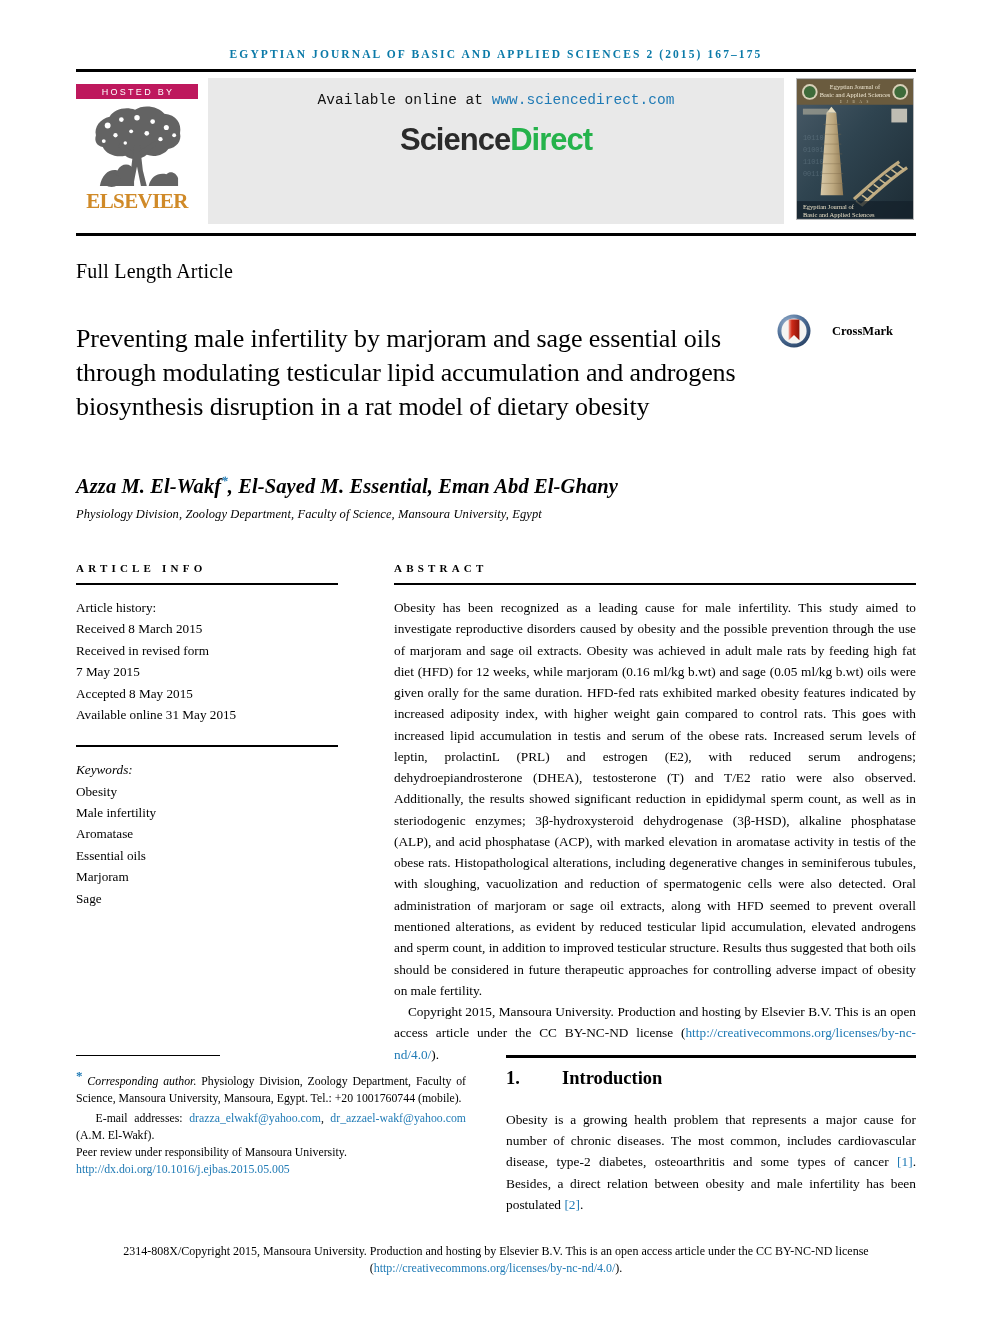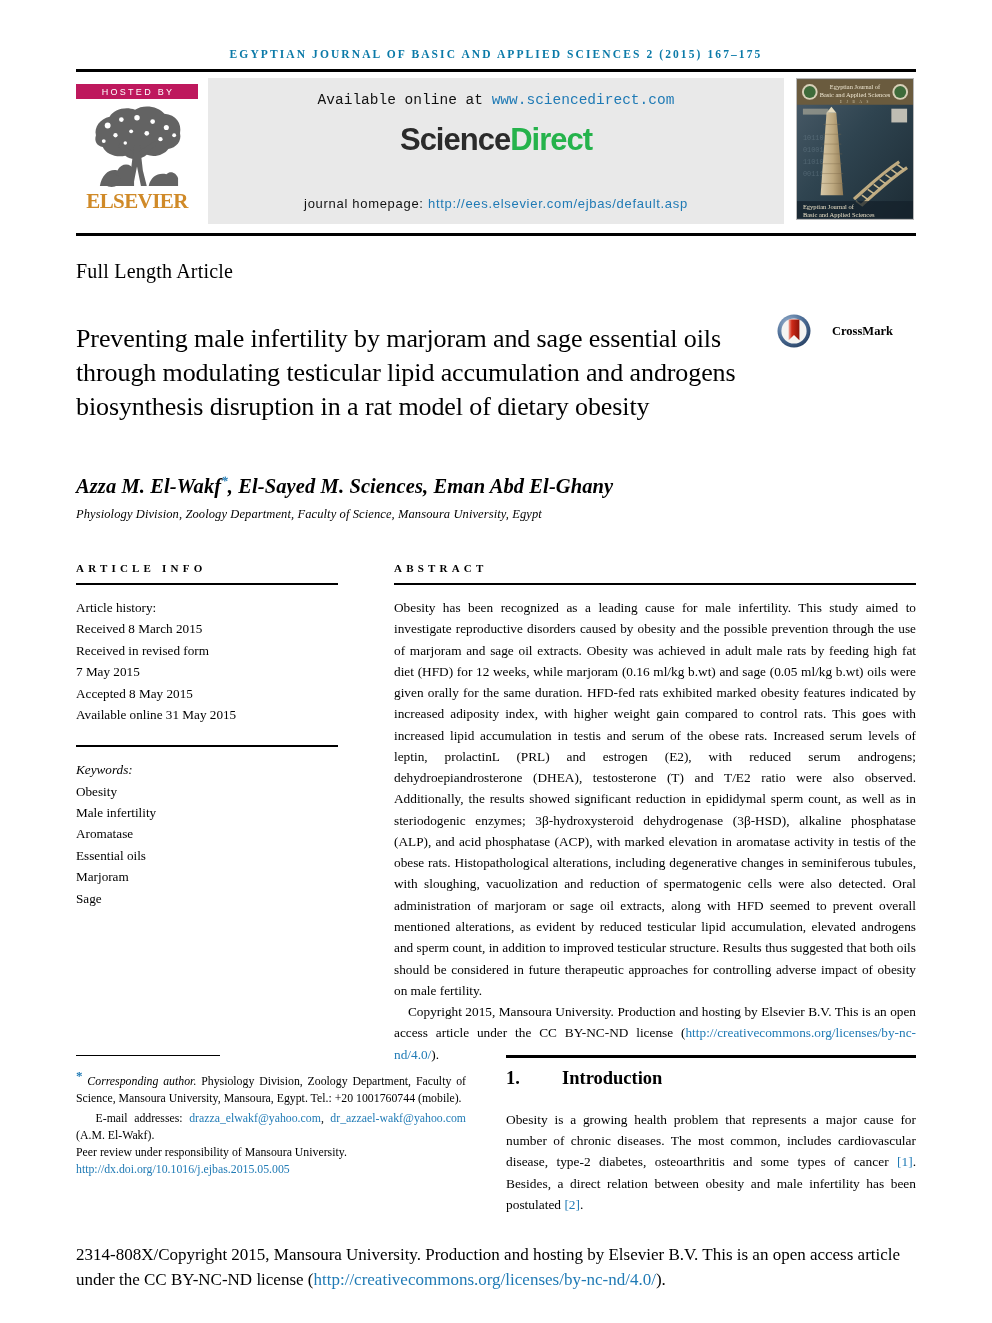--- a/index.html
+++ b/index.html
@@ -291,23 +291,23 @@
     text-align: justify;
     margin-top: 20px;
   }
   .intro-body .ref { color: #1f7ab5; }
 
   .bottom-note {
     position: absolute;
     left: 76px;
     right: 76px;
     top: 1243px;
-    font-size: 17px;
+    font-size: 12px;
     line-height: 1.45;
-    text-align: left;
+    text-align: center;
   }
   .bottom-note a, .bottom-note .lnk { color: #1f7ab5; text-decoration: none; }
 </style>
 </head>
 <body>
 
 <div class="page">
 
   <div class="running-head">EGYPTIAN JOURNAL OF BASIC AND APPLIED SCIENCES 2 (2015) 167–175</div>
   <div class="rule-thick"></div>
@@ -345,23 +345,20 @@
       </svg>
       <div class="elsevier-word">ELSEVIER</div>
     </div>
 
     <div class="sd-panel">
       <div class="avail-line">
         <span>Available online at </span><a href="#">www.sciencedirect.com</a>
       </div>
       <div class="sd-logo">
         <span class="sd-science">Science</span><span class="sd-direct">Direct</span>
-      </div>
-      <div class="homepage">
-        <span>journal homepage: </span><a href="#">http://ees.elsevier.com/ejbas/default.asp</a>
       </div>
     </div>
 
     <div class="cover-block">
       <svg class="cover-thumb" viewBox="0 0 118 142">
         <defs>
           <linearGradient id="bgGrad" x1="0" y1="0" x2="1" y2="1">
             <stop offset="0%" stop-color="#4c5d6a"></stop>
             <stop offset="45%" stop-color="#2f4450"></stop>
             <stop offset="100%" stop-color="#1c2b34"></stop>
@@ -447,21 +444,21 @@
         </defs>
         <circle cx="18" cy="18" r="16.5" fill="url(#cmRing)"></circle>
         <circle cx="18" cy="18" r="12.6" fill="#f4f4f2"></circle>
         <path d="M12.6 6.6 h10.8 v20.6 l-5.4 -5.1 l-5.4 5.1 Z" fill="url(#cmRibbon)"></path>
       </svg>
       <span class="crossmark-text">CrossMark</span>
     </div>
   </div>
 
   <div class="authors">
-    <span>Azza M. El-Wakf</span><span class="author-star">*</span><span>, El-Sayed M. Sciences, Eman Abd El-Ghany</span>
+    <span>Azza M. El-Wakf</span><span class="author-star">*</span><span>, El-Sayed M. Essential, Eman Abd El-Ghany</span>
   </div>
   <div class="affiliation">Physiology Division, Zoology Department, Faculty of Science, Mansoura University, Egypt</div>
 
   <div class="cols">
 
     <div class="col-left">
       <div class="sec-head">ARTICLE INFO</div>
       <div class="hdr-rule"></div>
       <div class="info-body">
         <div class="label">Article history:</div>

